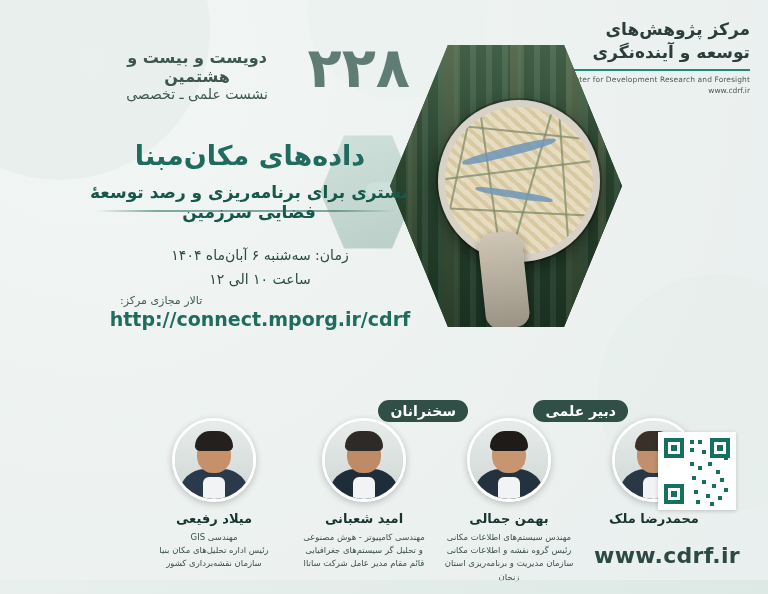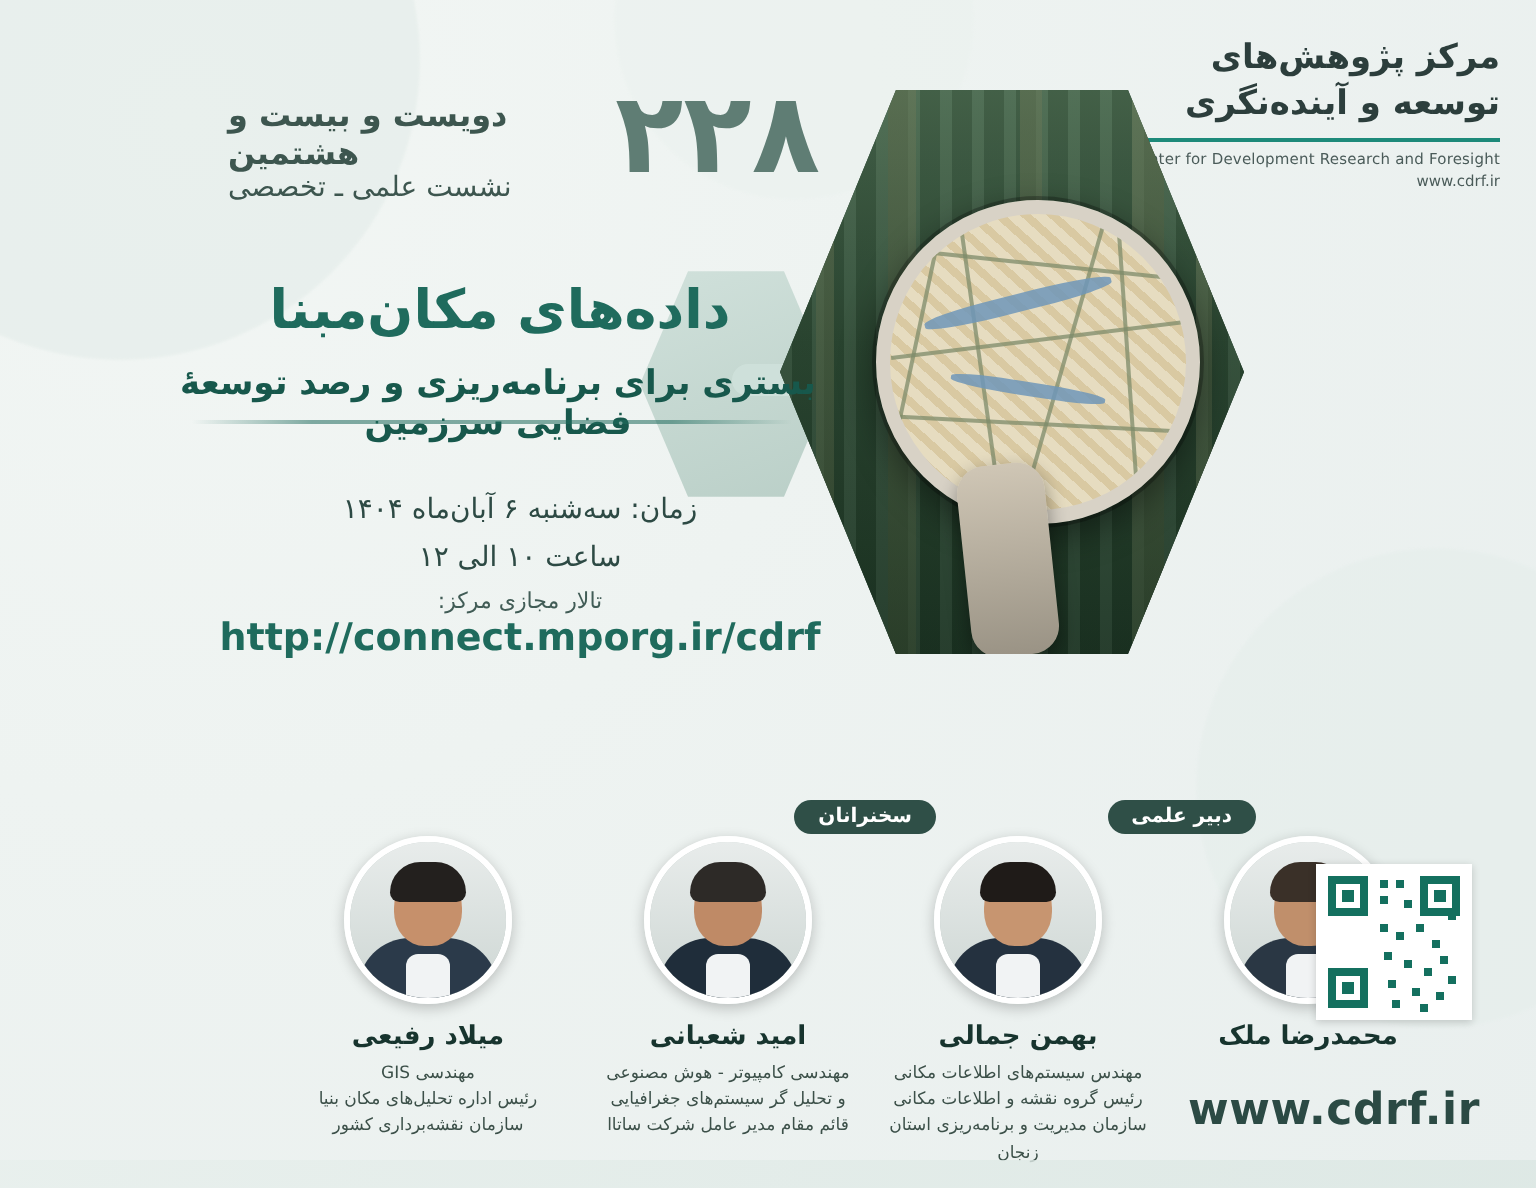--- a/index.html
+++ b/index.html
@@ -95,21 +95,21 @@
   
   .issue{
     position:absolute;left:110px;top:46px;width:300px;text-align:center;
   }
   .issue-number{
     position:absolute;right:0;top:-6px;
     font-size:56px;font-weight:bold;color:#5f7d74;line-height:1;
     letter-spacing:-1px;
   }
   .issue-text{
-    position:absolute;right:96px;top:2px;width:200px;text-align:left;
+    position:absolute;right:113px;top:2px;width:200px;text-align:center;
     color:#3d564f;
   }
   .issue-text .l1{font-size:16px;font-weight:bold;}
   .issue-text .l2{font-size:14px;margin-top:0;}
 
   .title-main{
     position:absolute;left:100px;top:140px;width:300px;text-align:center;
     font-size:27px;font-weight:bold;color:#1f6b5d;letter-spacing:.2px;
   }
   .title-sub{
@@ -120,35 +120,35 @@
     position:absolute;left:96px;top:210px;width:300px;height:2px;
     background:linear-gradient(90deg,rgba(31,107,93,0) 0%,#1f6b5d 20%,#1f6b5d 80%,rgba(31,107,93,0) 100%);
     opacity:.55;
   }
 
   .when{
     position:absolute;left:120px;top:244px;width:280px;text-align:center;
     color:#2d4a44;font-size:14px;line-height:1.7;
   }
   .link-label{
-    position:absolute;left:120px;top:294px;width:280px;text-align:center;
+    position:absolute;left:120px;top:294px;width:280px;text-align:left;
     color:#415c56;font-size:11px;
   }
   .link-url{
     position:absolute;left:60px;top:308px;width:400px;text-align:center;
     color:#1f6b5d;font-size:19px;font-weight:bold;direction:ltr;
   }
 
   
   .people{
     position:absolute;left:0;right:0;top:392px;height:190px;
   }
   .tag{
     position:absolute;top:8px;
-    background:#2f4f47;color:#fff;font-size:10px;font-weight:bold;
+    background:#2f4f47;color:#fff;font-size:14px;font-weight:bold;
     padding:3px 12px;border-radius:11px;white-space:nowrap;
   }
   .tag.sci{right:140px;}
   .tag.spk{right:300px;}
 
   .person{
     position:absolute;top:26px;width:148px;text-align:center;
   }
   .p1{right:480px;} .p2{right:330px;} .p3{right:185px;} .p4{right:40px;}
 

